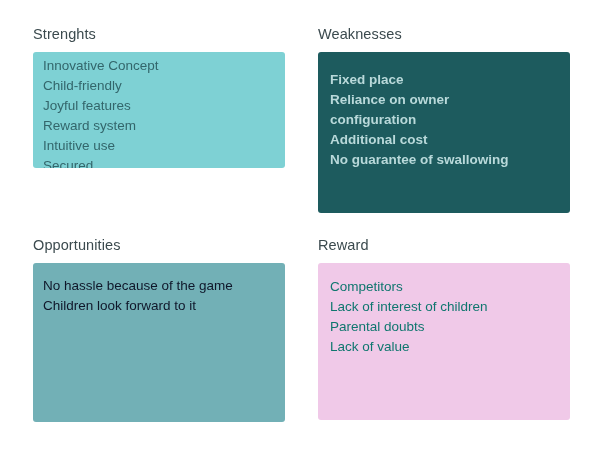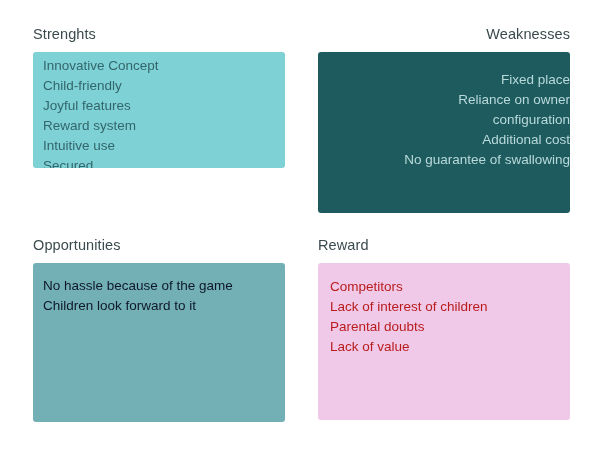--- a/index.html
+++ b/index.html
@@ -57,27 +57,28 @@
   #quadrant-strengths .quadrant-box {
     width: 252px;
     height: 116px;
     background: #7ed1d4;
     margin-top: 10px;
     padding: 4px 0 0 10px;
   }
   #quadrant-strengths .item-list li { color: #33666b; }
 
   
-  #quadrant-weaknesses { left: 318px; top: 27px; text-align: right; }
+  #quadrant-weaknesses { left: 318px; top: 27px; }
   #quadrant-weaknesses .quadrant-box {
     width: 252px;
     height: 161px;
     background: #1d5b5e;
     margin-top: 10px;
-    padding: 18px 0 0 23px;
+    padding: 18px 0 0 12px;
+    font-weight: bold;
   }
   #quadrant-weaknesses .item-list li { color: #b9d9da; }
 
   
   #quadrant-opportunities { left: 33px; top: 238px; }
   #quadrant-opportunities .quadrant-box {
     width: 252px;
     height: 159px;
     background: #72b0b6;
     margin-top: 10px;
@@ -87,21 +88,21 @@
 
   
   #quadrant-threats { left: 318px; top: 238px; }
   #quadrant-threats .quadrant-box {
     width: 252px;
     height: 157px;
     background: #f0c9e8;
     margin-top: 10px;
     padding: 14px 0 0 12px;
   }
-  #quadrant-threats .item-list li { color: #b91c1c; }
+  #quadrant-threats .item-list li { color: #0f766e; }
 </style>
 </head>
 <body>
 
 <div id="swot-canvas">
 
   <div class="quadrant" id="quadrant-strengths">
     <div class="quadrant-heading">Strenghts</div>
     <div class="quadrant-box">
       <ul class="item-list">

